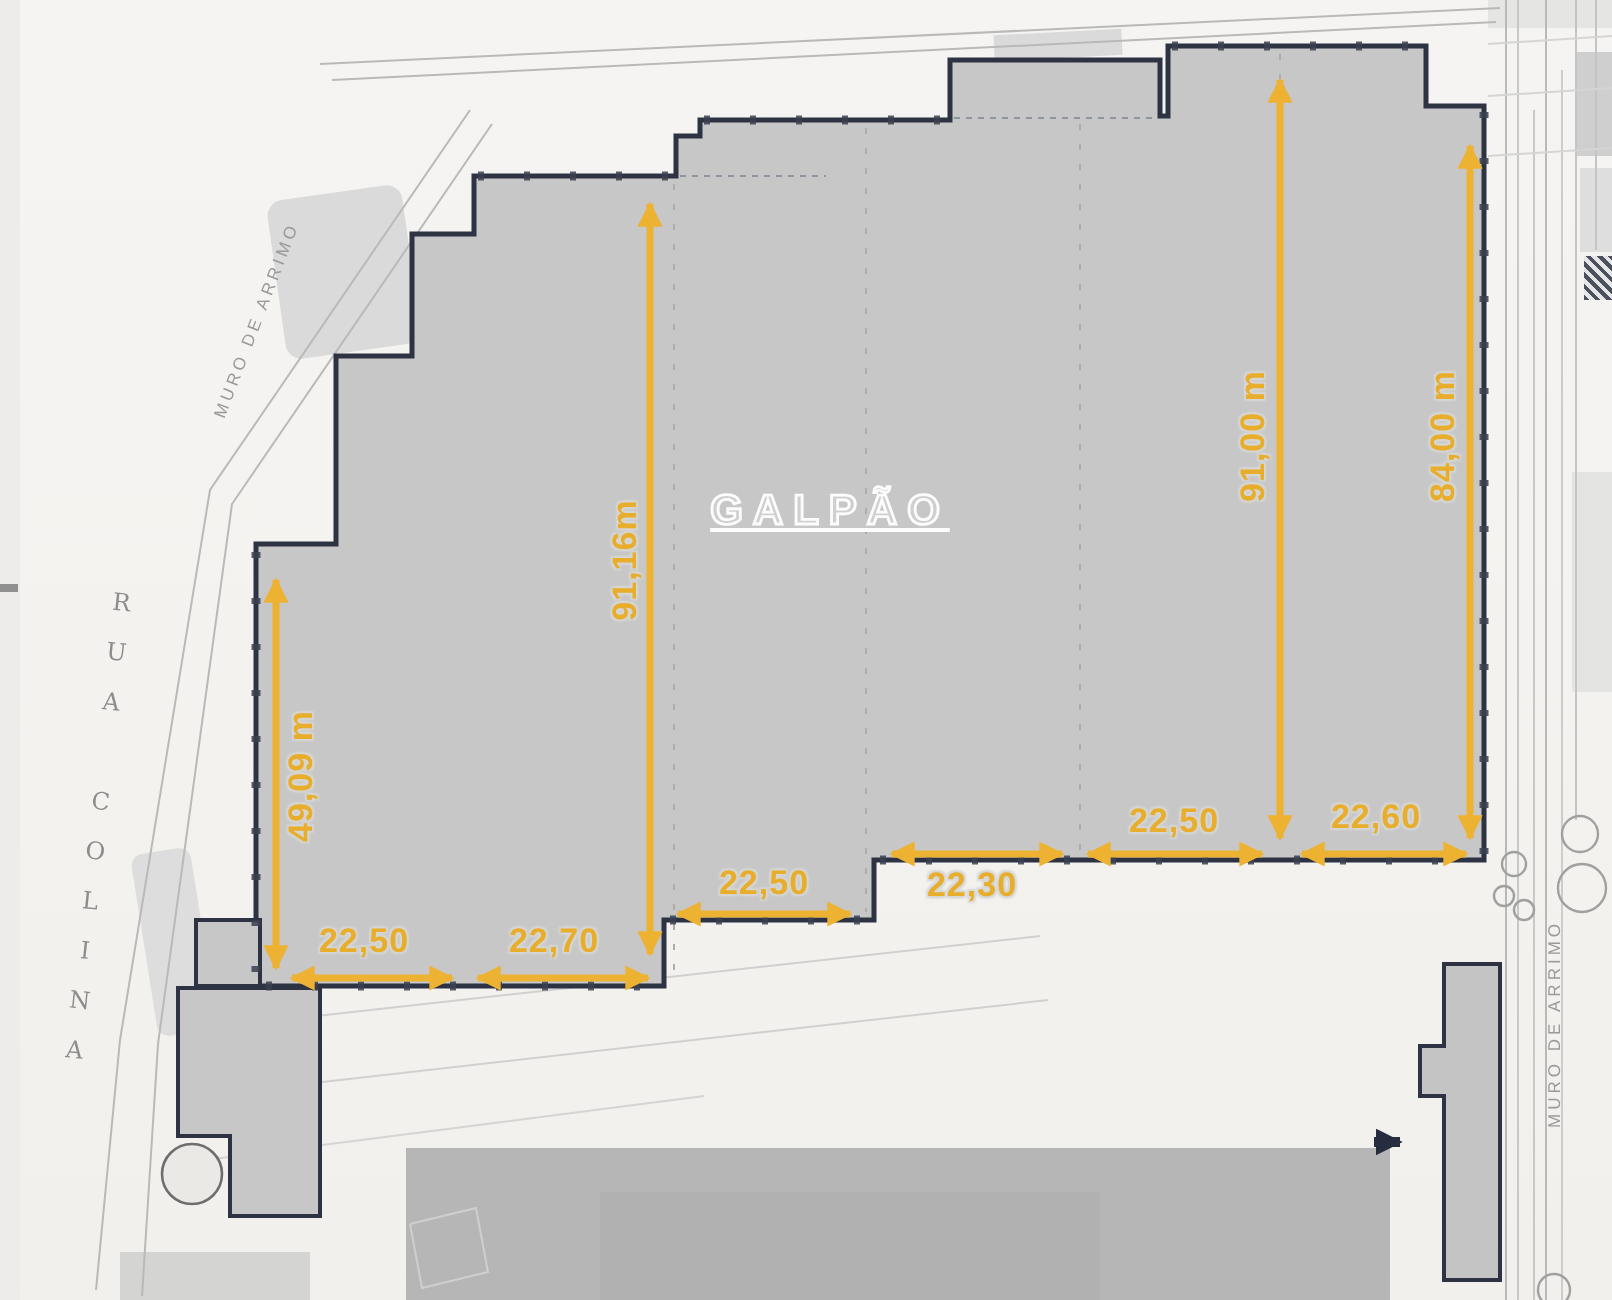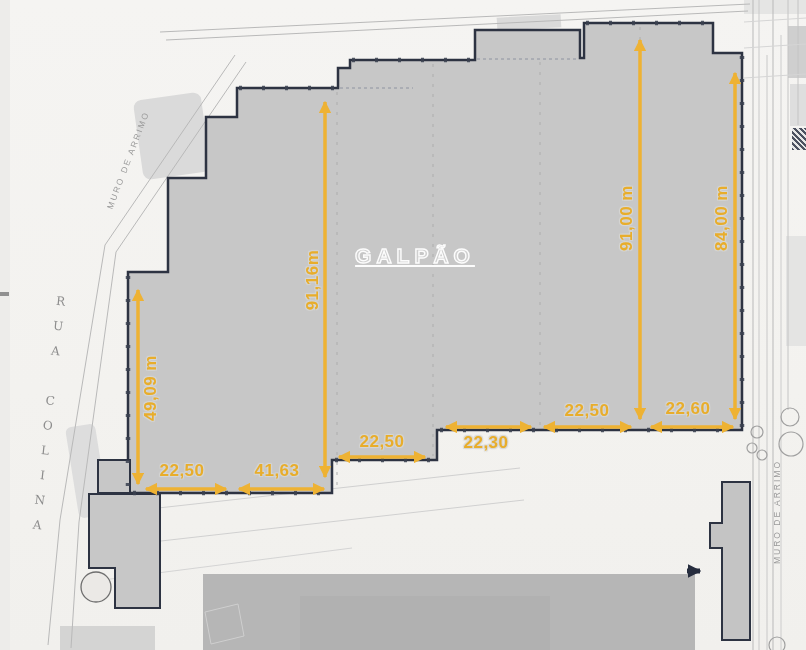--- a/index.html
+++ b/index.html
@@ -139,21 +139,21 @@
   </svg>
 
   <div class="lbl galpao">GALPÃO</div>
 
   <div class="lbl dim dimv" style="left:151px;top:388px;">49,09 m</div>
   <div class="lbl dim dimv" style="left:313px;top:280px;">91,16m</div>
   <div class="lbl dim dimv" style="left:627px;top:218px;">91,00 m</div>
   <div class="lbl dim dimv" style="left:722px;top:218px;">84,00 m</div>
 
   <div class="lbl dim dimh" style="left:182px;top:471px;">22,50</div>
-  <div class="lbl dim dimh" style="left:277px;top:471px;">41,63</div>
+  <div class="lbl dim dimh" style="left:277px;top:471px;">22,70</div>
   <div class="lbl dim dimh" style="left:382px;top:442px;">22,50</div>
   <div class="lbl dim dimh" style="left:486px;top:430px;margin-top:13px;">22,30</div>
   <div class="lbl dim dimh" style="left:587px;top:411px;">22,50</div>
   <div class="lbl dim dimh" style="left:688px;top:409px;">22,60</div>
 
 
   <div class="lbl muro muro-left">MURO DE ARRIMO</div>
   <div class="lbl muro muro-right">MURO DE ARRIMO</div>
   <div class="lbl rua">RUA COLINA</div>
 

